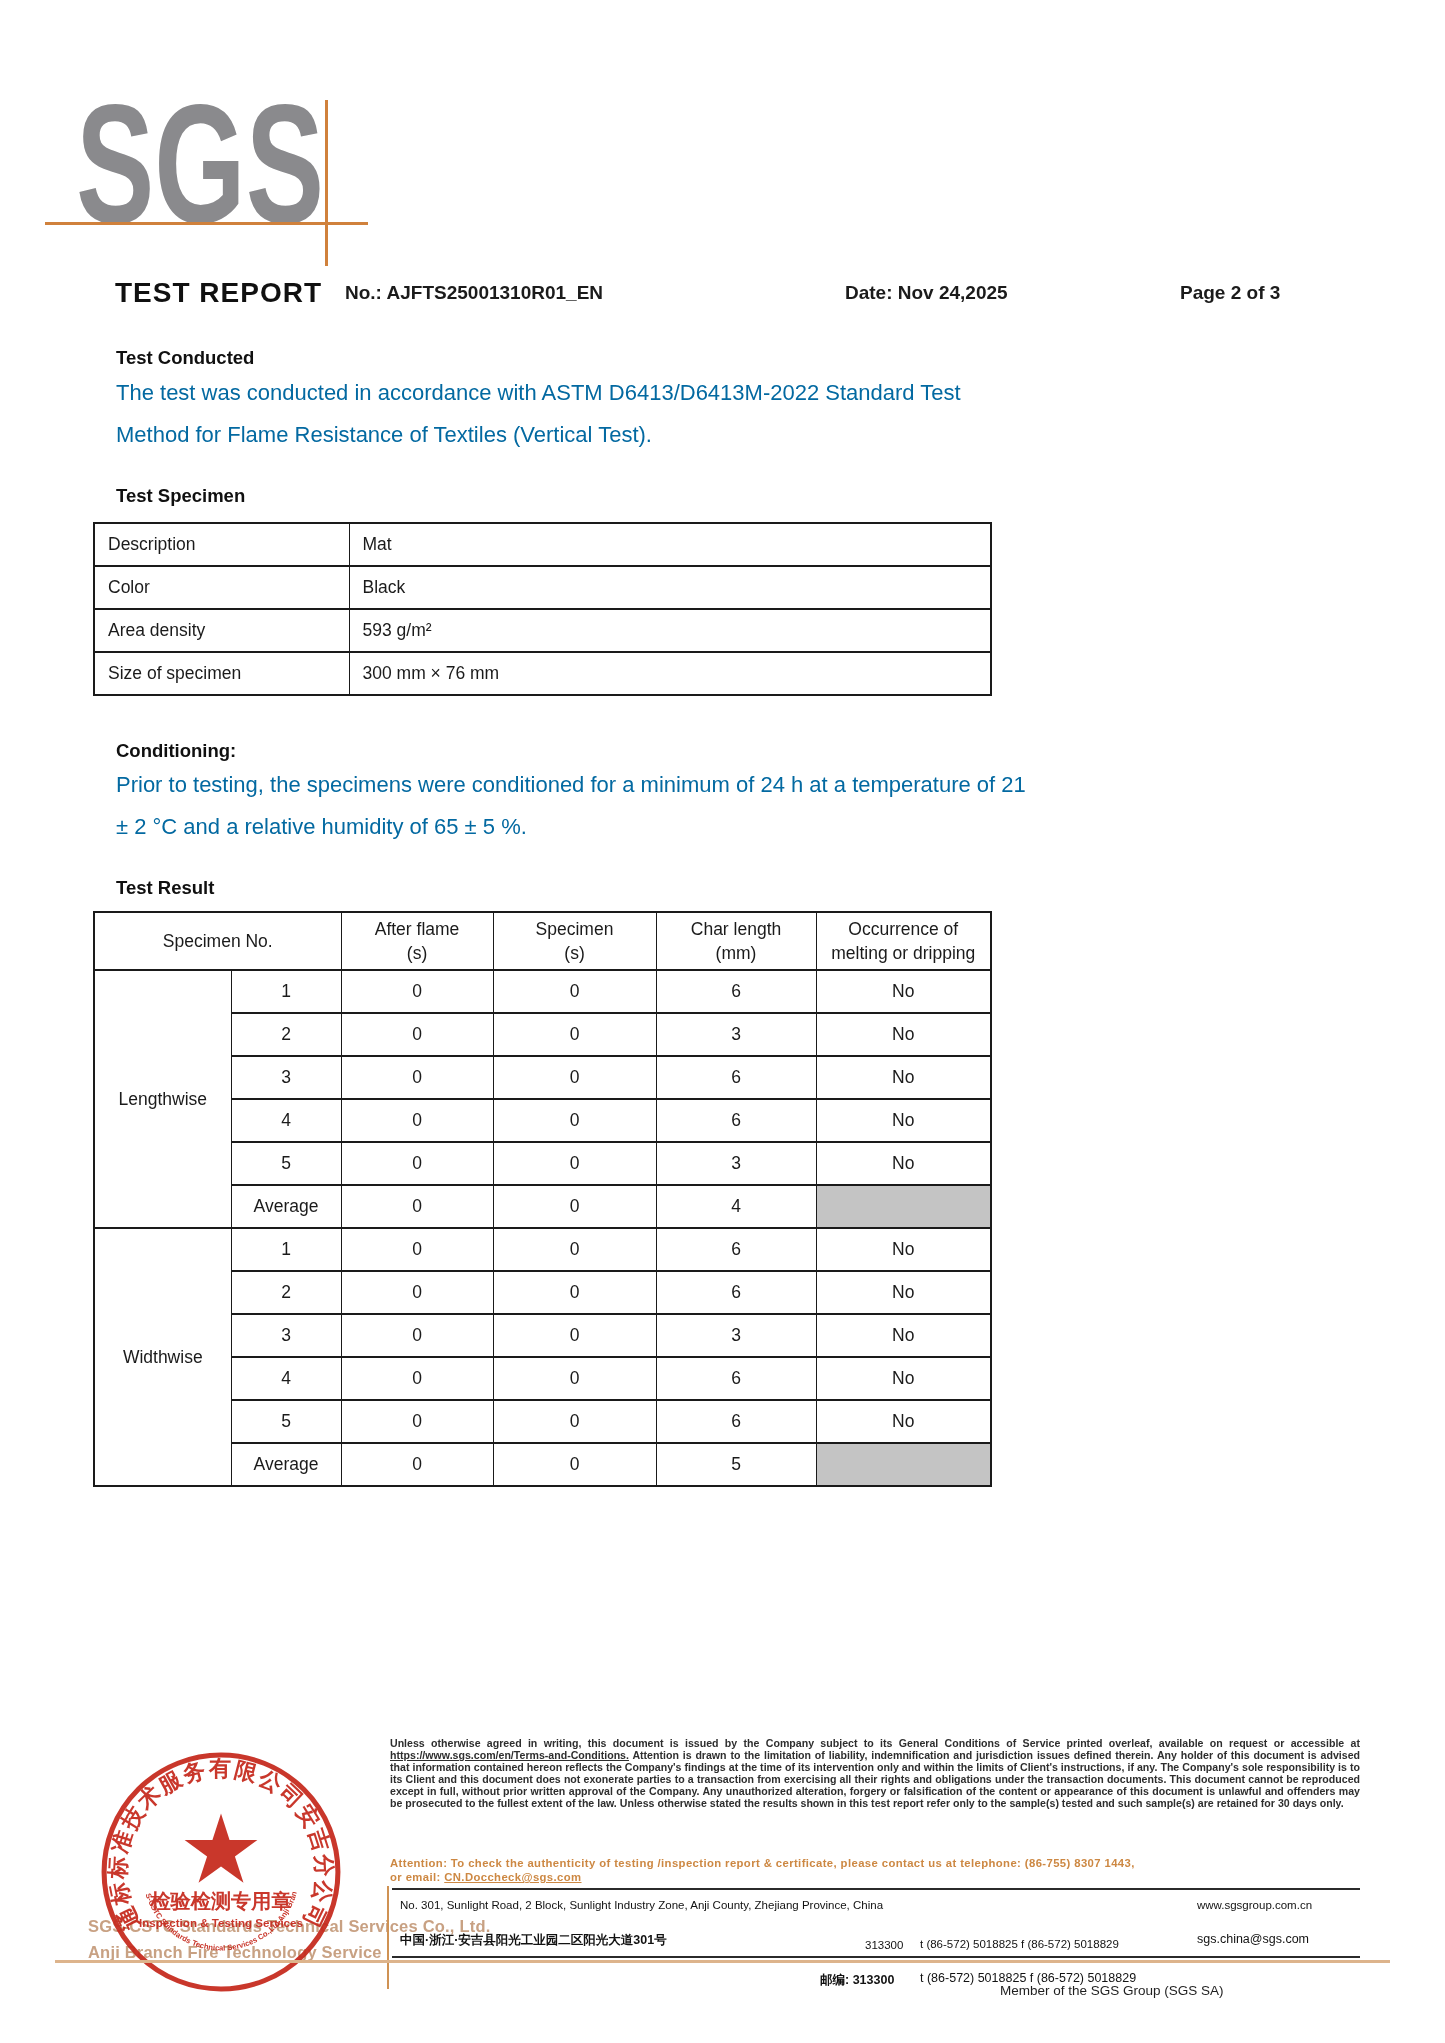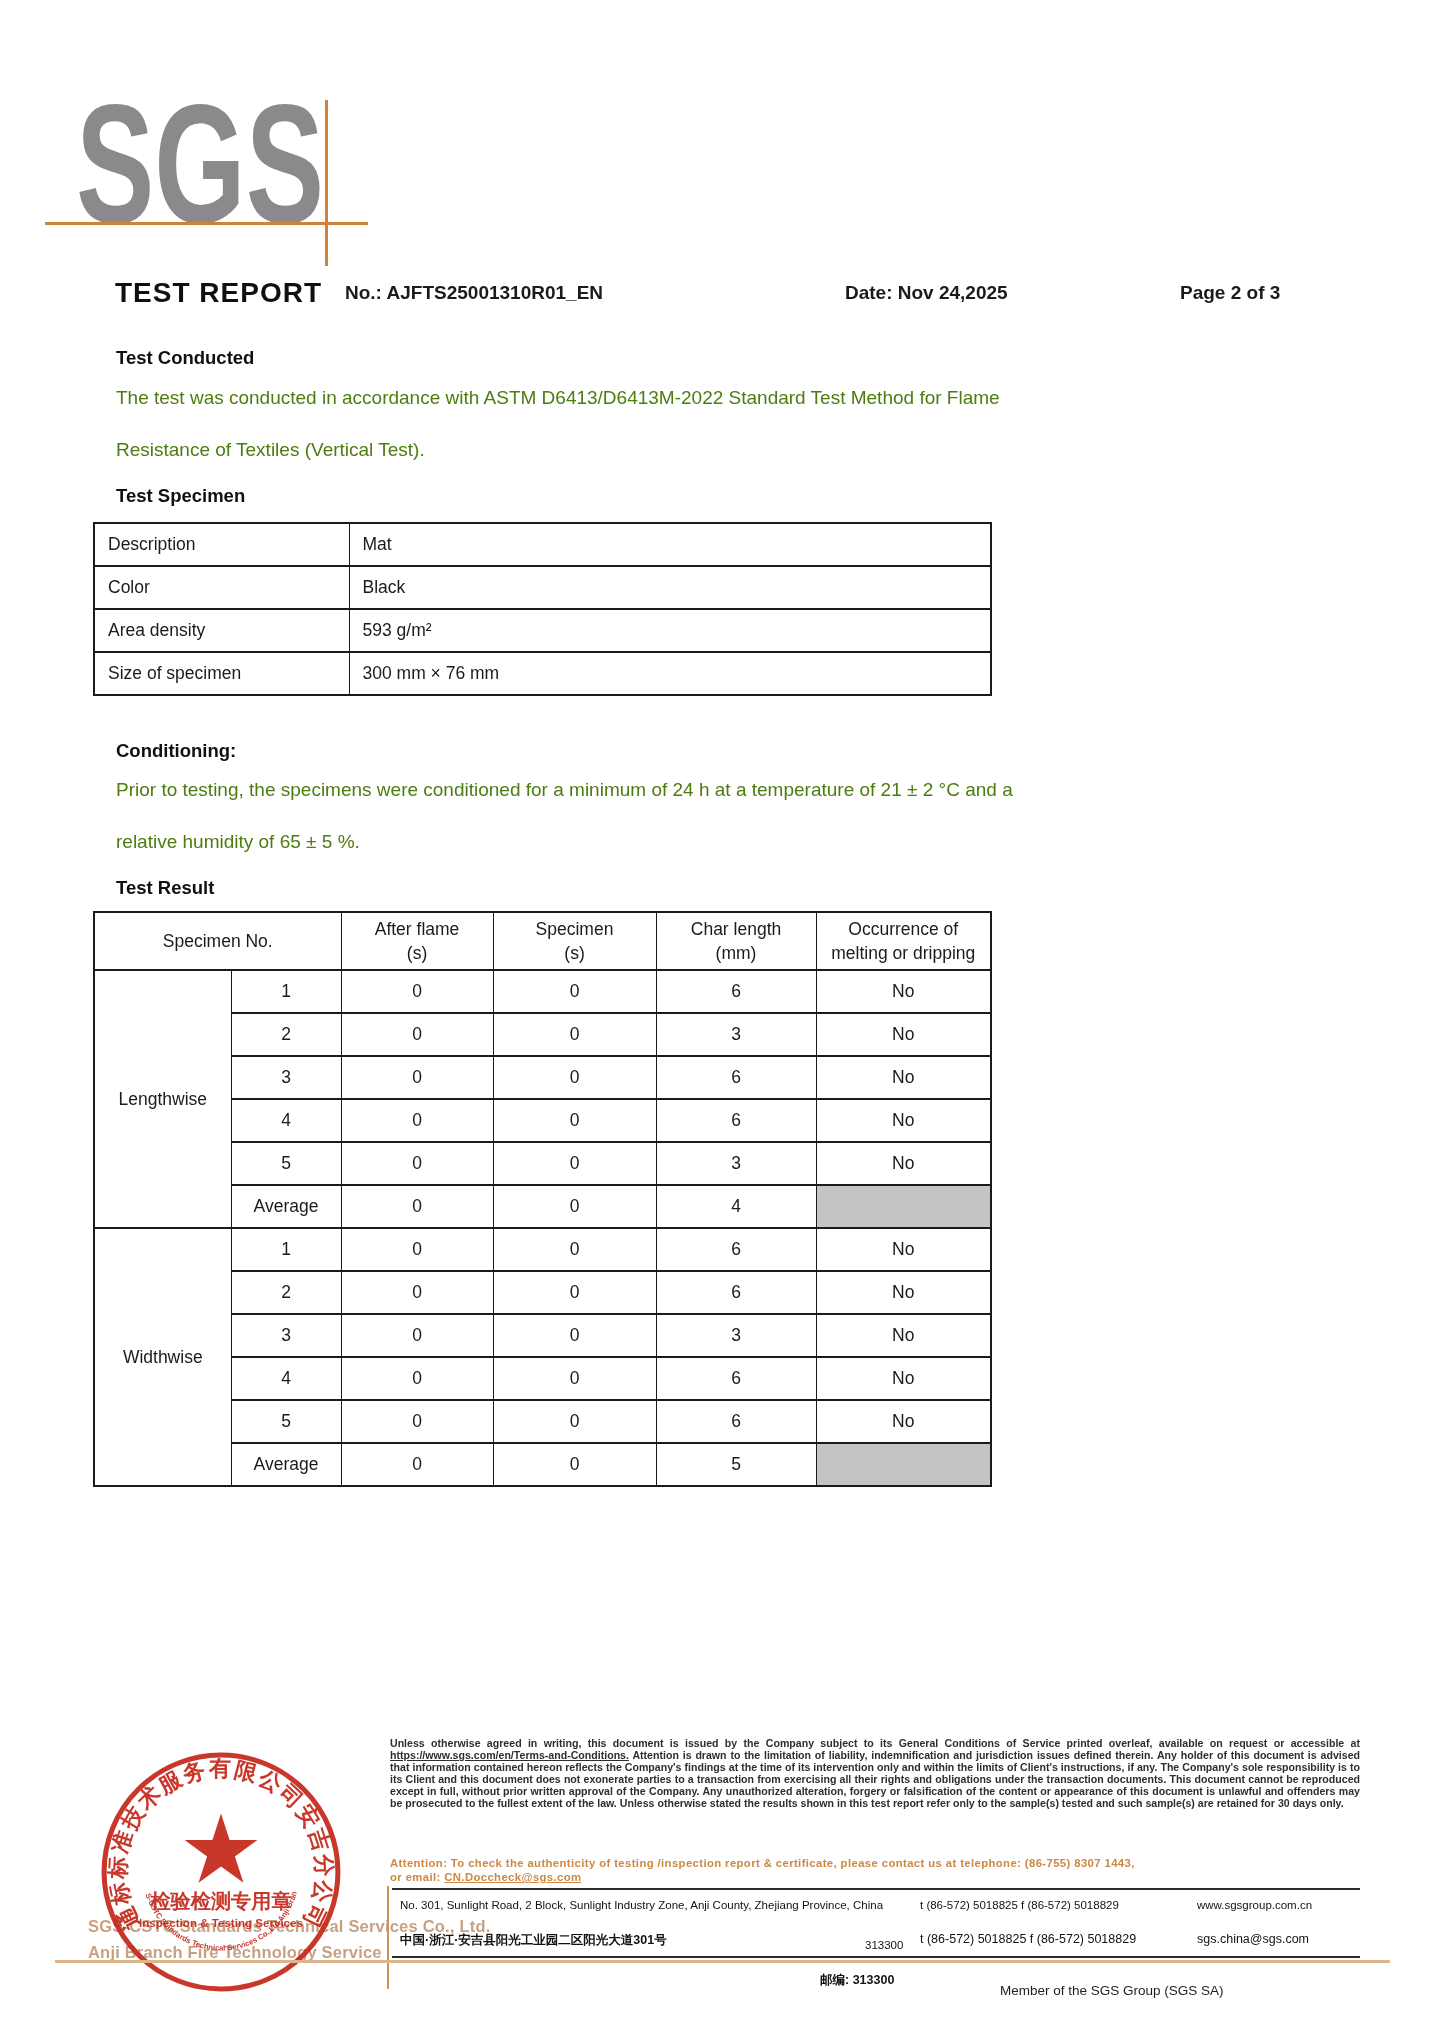--- a/index.html
+++ b/index.html
@@ -15,21 +15,21 @@
   .logo-hline { position:absolute; left:45px; top:222px; width:323px; height:3px; background:#d0813c; }
   .logo-vline { position:absolute; left:325px; top:100px; width:3px; height:166px; background:#d0813c; }
 
   
   .hdr-title { position:absolute; left:115px; top:277px; font-size:28px; font-weight:bold; letter-spacing:1px; color:#101010; }
   .hdr-no    { position:absolute; left:345px; top:282px; font-size:19px; font-weight:bold; }
   .hdr-date  { position:absolute; left:845px; top:282px; font-size:19px; font-weight:bold; }
   .hdr-page  { position:absolute; left:1180px; top:282px; font-size:19px; font-weight:bold; }
 
   .sec-heading { position:absolute; left:116px; font-size:18.5px; font-weight:bold; color:#101010; }
-  .body-para   { position:absolute; left:116px; width:920px; font-size:19px; line-height:52px; color:#4d7c0f; }
+  .body-para   { position:absolute; left:116px; width:920px; font-size:22px; line-height:42px; color:#0369a1; }
 
   
   table { border-collapse:collapse; table-layout:fixed; }
   .tbl { position:absolute; left:93px; border:2px solid #1a1a1a; }
   .tbl td, .tbl th { border:1px solid #1a1a1a; border-top-width:2px; border-bottom-width:2px; font-weight:normal; }
 
   .t-spec { top:522px; width:897px; }
   .t-spec td { height:43px; font-size:17.5px; padding-left:13px; vertical-align:middle; }
 
   .t-res { top:911px; width:897px; }
@@ -54,21 +54,21 @@
   .attention { position:absolute; left:390px; top:1856px; width:970px; font-size:11.3px; line-height:14px;
                color:#cd8843; font-weight:bold; letter-spacing:.4px; }
   .attention .em { text-decoration:underline; }
 
   .addr { position:absolute; left:392px; top:1888px; width:968px; height:70px;
           border-top:2px solid #2b2b2b; border-bottom:2px solid #2b2b2b; }
   .addr-row { position:relative; height:33px; }
   .addr-row span { position:absolute; top:9px; font-size:11.5px; color:#121212; white-space:nowrap; }
   .addr-row .a-text  { left:8px; }
   .addr-row .a-post  { left:473px;margin-top:40px; }
-  .addr-row .a-tel   { left:528px; }
+  .addr-row .a-tel   { left:528px;margin-top:39px; }
   .addr-row .a-web   { left:805px; }
   .addr-row.cn span  { font-size:12.5px; font-weight:bold; }
   .addr-row.cn .a-post { left:428px; }
   .addr-row.cn .a-tel  { left:528px; font-weight:normal; }
   .addr-row.cn .a-web  { left:805px; font-weight:normal; }
 
   .vline-tan { position:absolute; left:387px; top:1886px; width:2px; height:103px; background:#cf9254; }
   .rule-tan  { position:absolute; left:55px; top:1960px; width:1335px; height:3px; background:#ddb48c; }
   .member    { position:absolute; left:1000px; top:1983px; width:332px; text-align:left;
                font-size:13.5px; color:#1f1f1f; }

